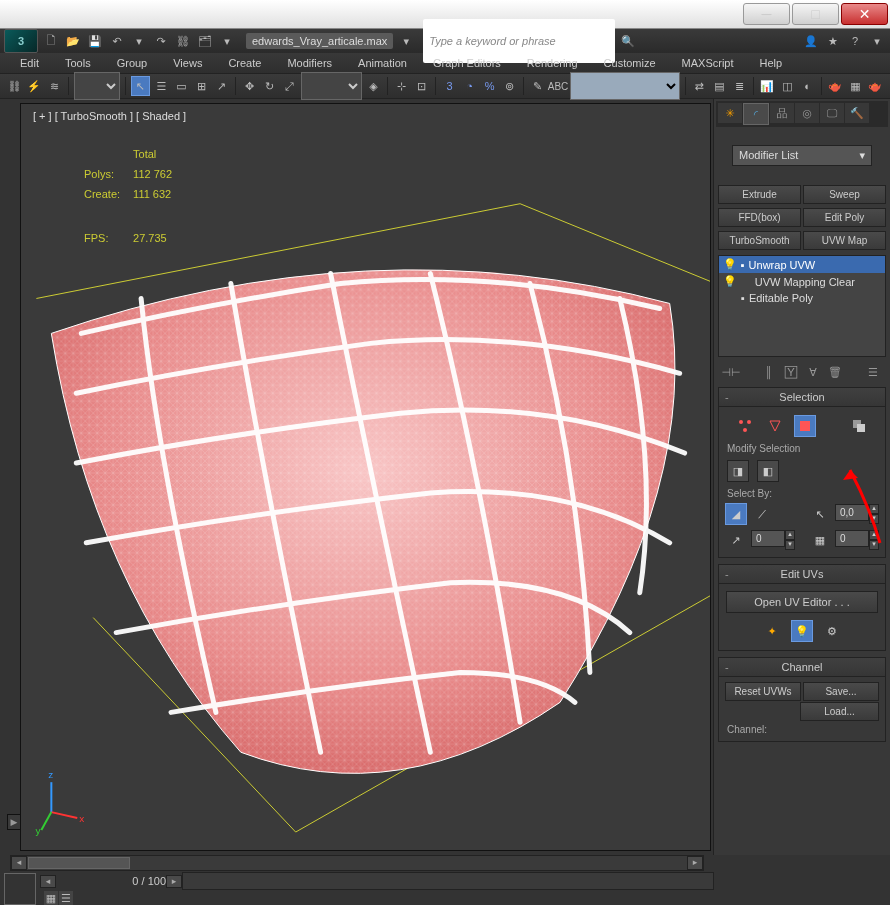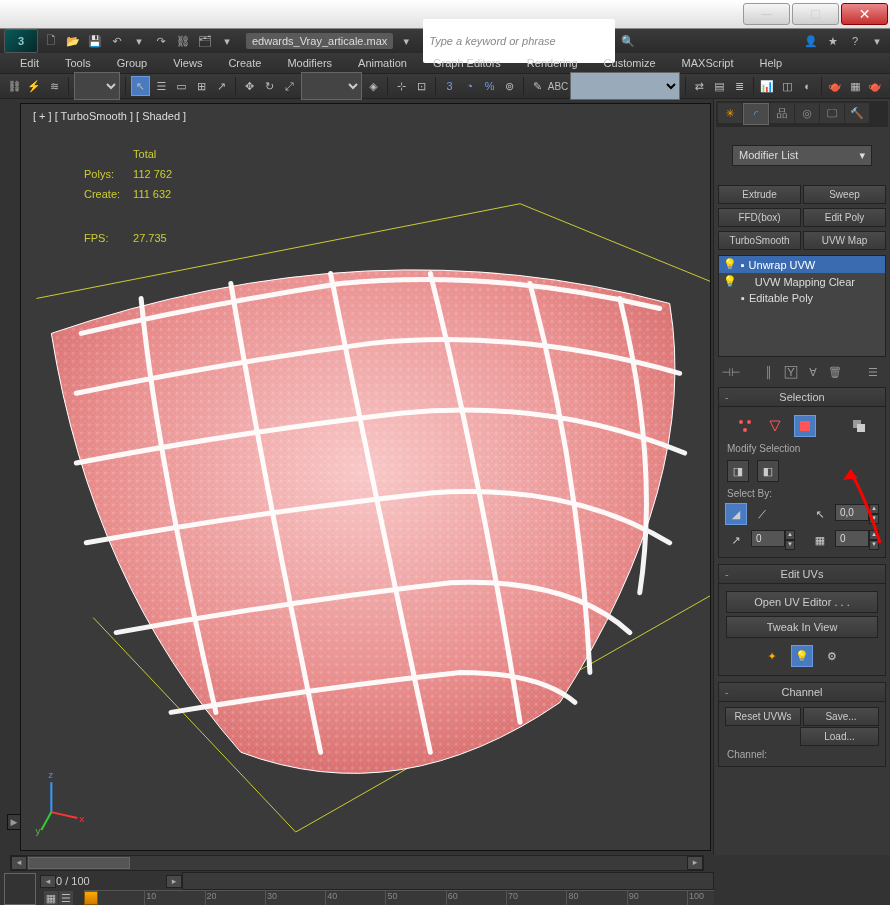--- a/index.html
+++ b/index.html
@@ -51,21 +51,21 @@
 .selbtn{width:20px;height:20px;display:flex;align-items:center;justify-content:center;border:1px solid transparent}
 .selbtn.sel{background:#4a7ac0;border:1px solid #6a9ae0}
 .sublabel{color:#aaa;font-size:10px;padding:2px 4px}
 .numfield{display:flex;align-items:flex-start}
 .numval{background:#555;border:1px solid #222;padding:2px 4px;width:24px;color:#ddd;font-size:10px}
 .spinner{width:10px;display:flex;flex-direction:column}
 .sparrow{height:8px;background:#4a4a4a;border:1px solid #222;font-size:7px;text-align:center;line-height:6px}
 .widebtn{background:linear-gradient(#4a4a4a,#3a3a3a);border:1px solid #222;padding:4px;text-align:center;margin:3px;color:#ccc}
 .arrow-annot{position:absolute;top:70px;right:-5px;z-index:10;pointer-events:none}
 .timeline{height:36px;background:#333;display:flex;align-items:center}
-.timecount{width:110px;text-align:left;color:#ccc;font-size:11px}
+.timecount{width:110px;text-align:right;color:#ccc;font-size:11px}
 .tscroll{flex:1;background:#3a3a3a;height:16px;border:1px solid #222;position:relative}
 .tick{flex:1;border-left:1px solid #555;padding-left:1px}
 .timeslider{width:30px;height:30px;border:1px solid #666;margin:0 4px}
 .hsbar{height:14px;background:#3a3a3a;border:1px solid #222;margin:0 10px 0 0;display:flex}
 .hsthumb{width:100px;background:#555;border:1px solid #666;margin:1px}
 .hsarrow{width:14px;background:#4a4a4a;border:1px solid #222;text-align:center;font-size:9px;color:#aaa;line-height:11px}
 .sbtn{width:18px;height:18px;display:flex;align-items:center;justify-content:center;color:#bbb;font-size:11px}
 </style>
 </head>
 <body>
@@ -367,21 +367,20 @@
               </div>
             </div>
         </div>
       </div>
     </div>
 
     <div class="rollout">
       <div class="rollhead">Edit UVs</div>
       <div class="rollbody">
         <div class="widebtn">Open UV Editor . . .</div>
-        <div class="widebtn">Tweak In View</div>
         <div class="selrow">
           <div class="selbtn" style="color:#fa0">✦</div>
           <div class="selbtn sel">💡</div>
           <div class="selbtn">⚙</div>
         </div>
       </div>
     </div>
 
     <div class="rollout">
       <div class="rollhead">Channel</div>
@@ -417,29 +416,15 @@
       <div class="hsarrow">◂</div>
       <div class="timecount">0 / 100</div>
       <div class="hsarrow">▸</div>
       <div class="tscroll"></div>
     </div>
     <div style="display:flex;height:16px;color:#888;font-size:9px;align-items:flex-end">
       <div style="width:40px;margin-left:4px;display:flex;gap:1px">
         <div class="sbtn" style="width:14px;height:14px;background:#444">▦</div>
         <div class="sbtn" style="width:14px;height:14px;background:#444">☰</div>
       </div>
-      <div style="flex:1;display:flex;position:relative;background:#383838;height:14px;border-top:1px solid #555">
-        <div style="position:absolute;left:0;width:12px;height:12px;background:linear-gradient(#fa0,#c70);border:1px solid #850;top:0"></div>
-        <div class="tick">0</div>
-        <div class="tick">10</div>
-        <div class="tick">20</div>
-        <div class="tick">30</div>
-        <div class="tick">40</div>
-        <div class="tick">50</div>
-        <div class="tick">60</div>
-        <div class="tick">70</div>
-        <div class="tick">80</div>
-        <div class="tick">90</div>
-        <div class="tick" style="flex:0;padding-right:10px">100</div>
-      </div>
     </div>
   </div>
 </div>
 
 </body></html>

